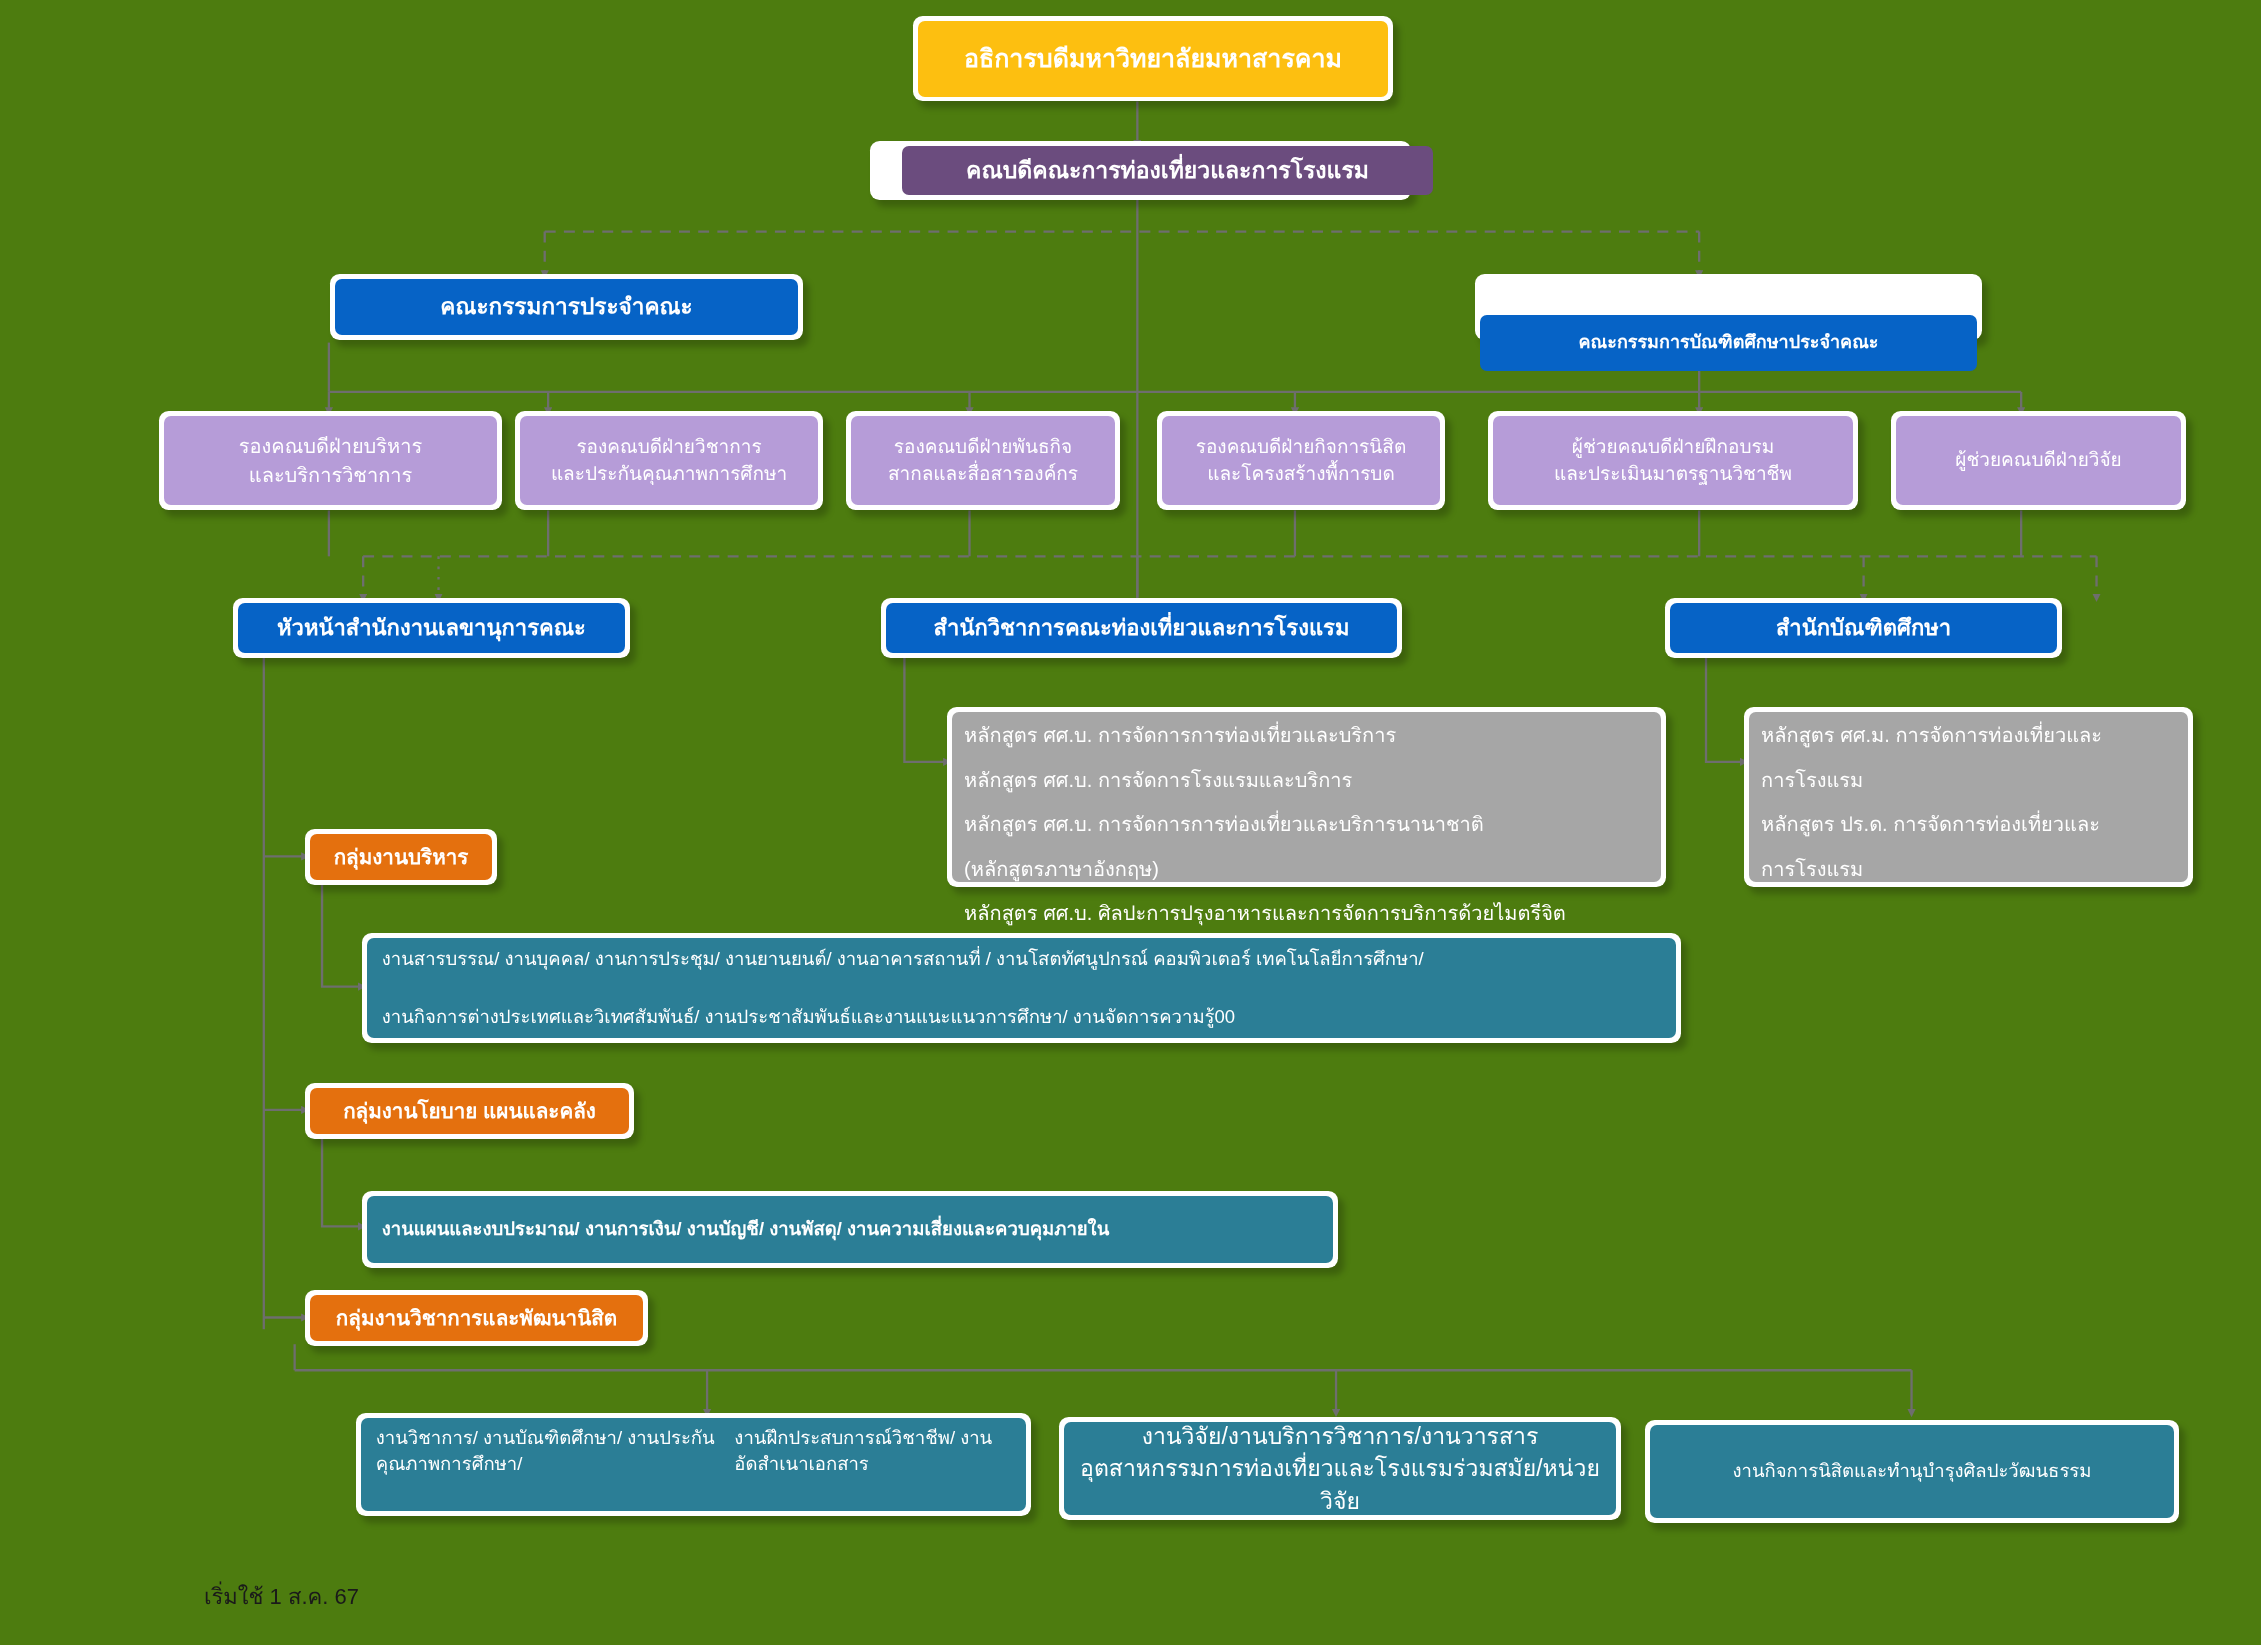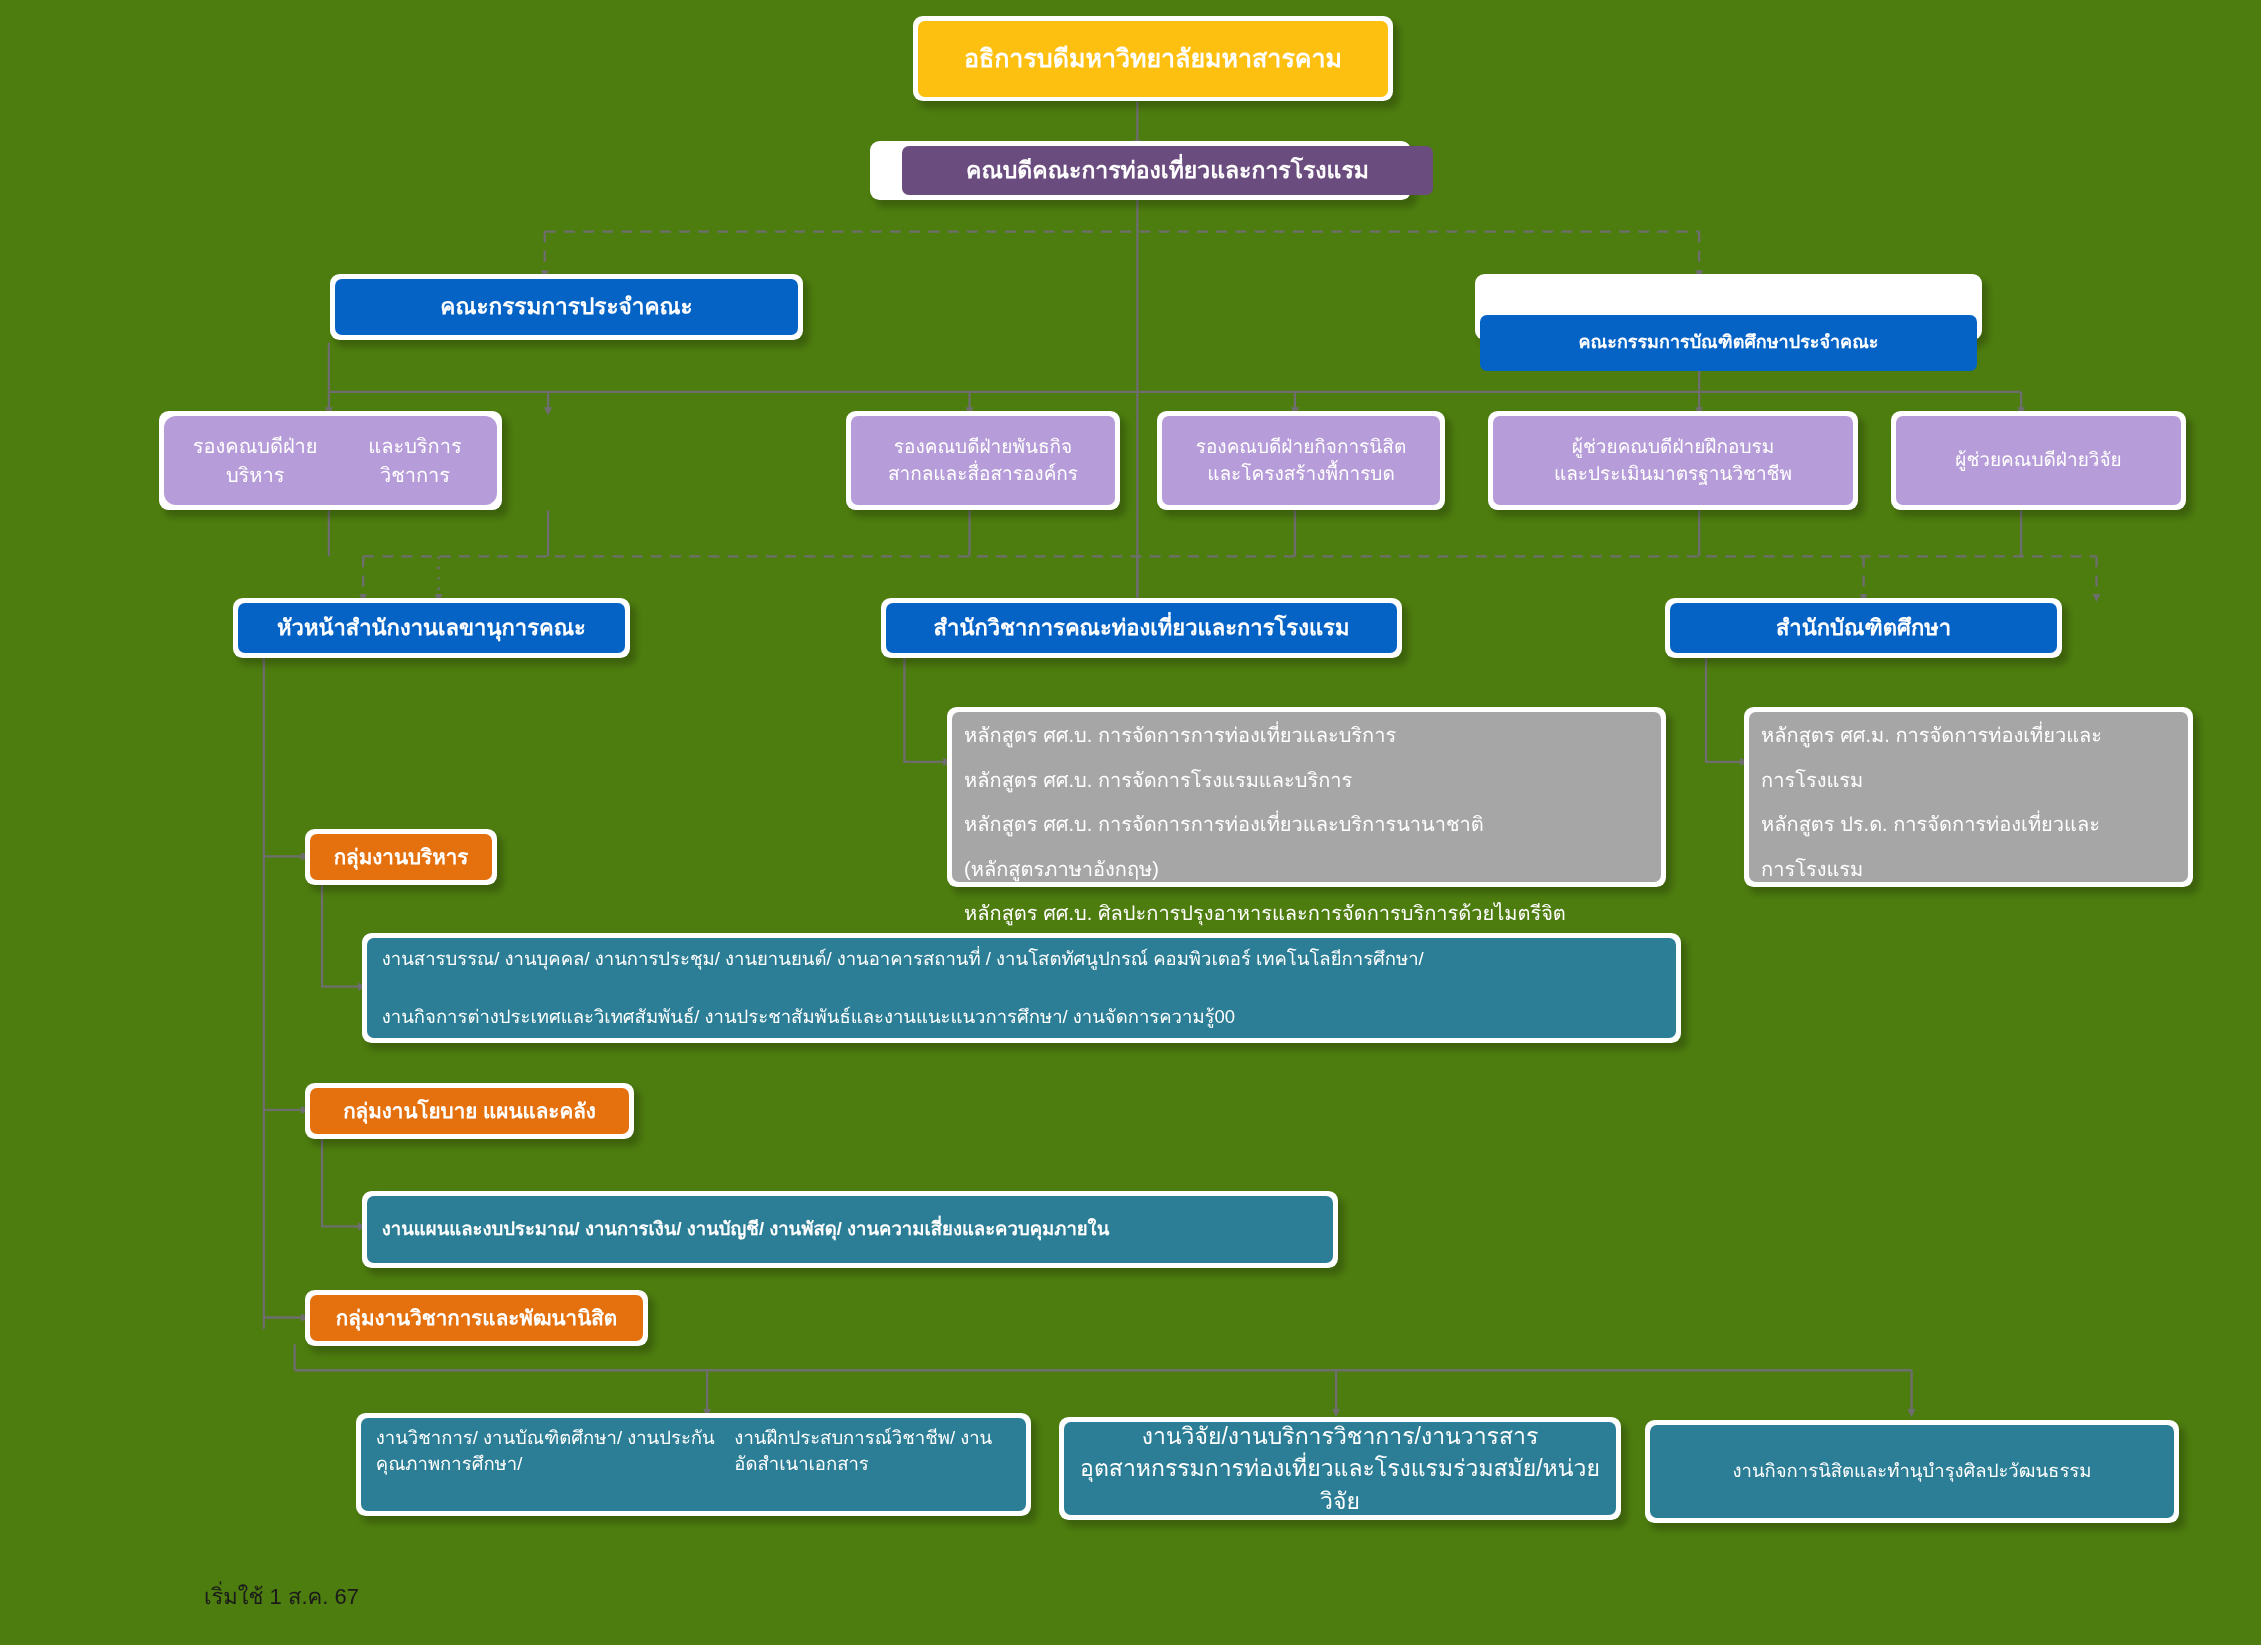--- a/index.html
+++ b/index.html
@@ -148,26 +148,32 @@
 
   <div class="node c-blue" style="left:330px; top:274px; width:473px; height:66px;">
     <div class="inner t-bold" style="font-size:22.6px;">คณะกรรมการประจำคณะ</div>
   </div>
 
   <div class="node c-blue" style="left:1475px; top:274px; width:507px; height:66px;">
     <div class="inner t-bold" style="font-size:18px;margin-top:36px;">คณะกรรมการบัณฑิตศึกษาประจำคณะ</div>
   </div>
 
   <div class="node c-lilac" style="left:159px; top:411px; width:343px; height:99px;">
-    <div class="inner" style="font-size:20px; flex-direction:row;border-radius:12px;">
+    <div class="inner" style="font-size:20px; flex-direction:column;">
       <span class="ln">รองคณบดีฝ่ายบริหาร</span>
       <span class="ln">และบริการวิชาการ</span>
     </div>
   </div>
 
+  <div class="node c-lilac" style="left:515px; top:411px; width:308px; height:99px;">
+    <div class="inner" style="font-size:19px; flex-direction:column;">
+      <span class="ln">รองคณบดีฝ่ายวิชาการ</span>
+      <span class="ln">และประกันคุณภาพการศึกษา</span>
+    </div>
+  </div>
 
   <div class="node c-lilac" style="left:846px; top:411px; width:274px; height:99px;">
     <div class="inner" style="font-size:19px; flex-direction:column;">
       <span class="ln">รองคณบดีฝ่ายพันธกิจ</span>
       <span class="ln">สากลและสื่อสารองค์กร</span>
     </div>
   </div>
 
   <div class="node c-lilac" style="left:1157px; top:411px; width:288px; height:99px;">
     <div class="inner" style="font-size:19px; flex-direction:column;">

